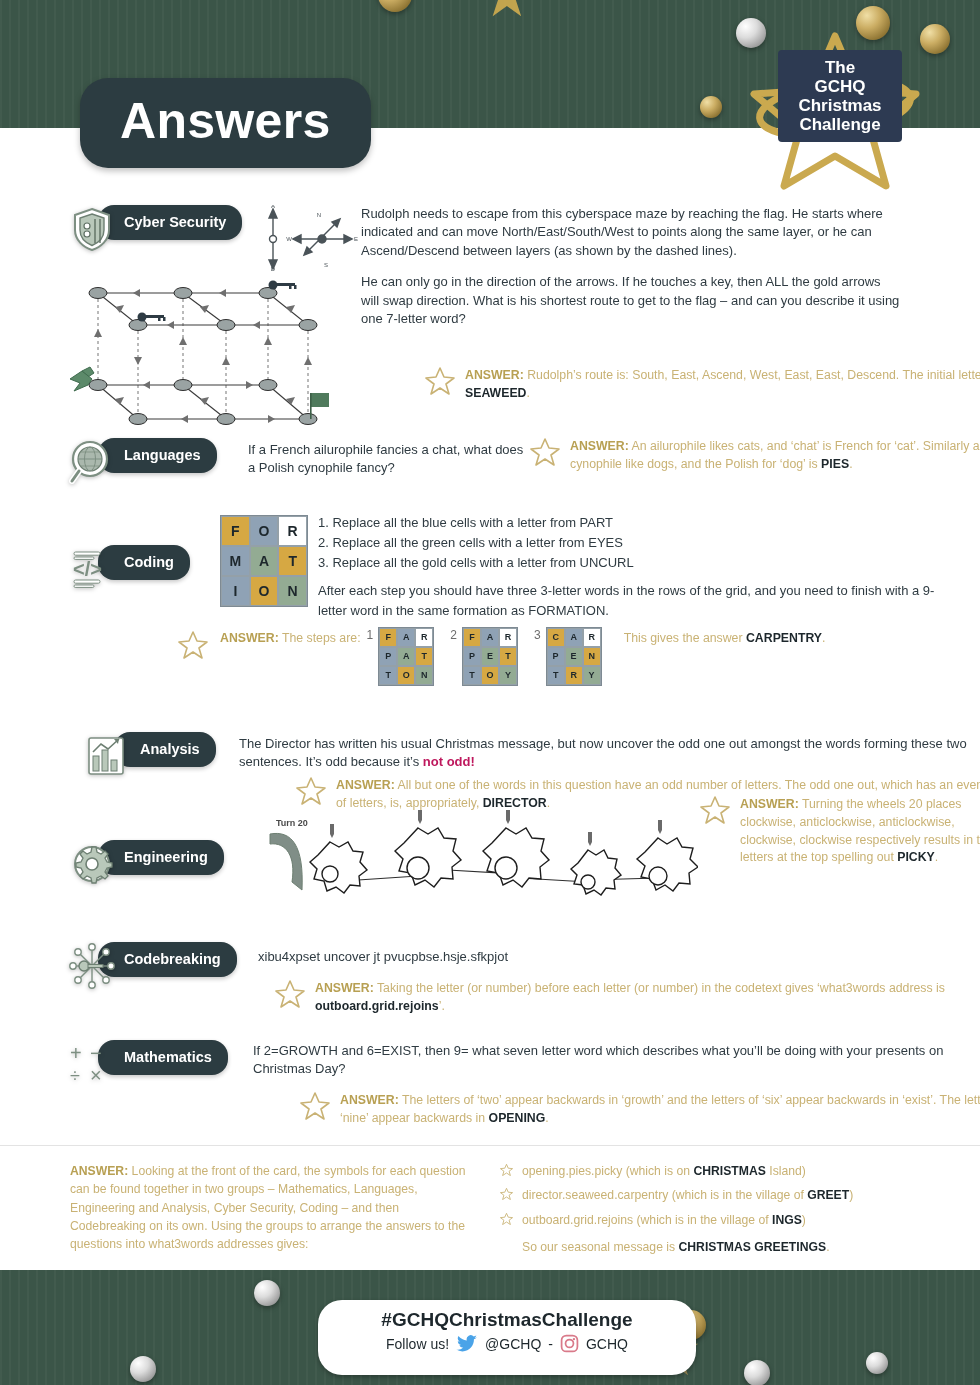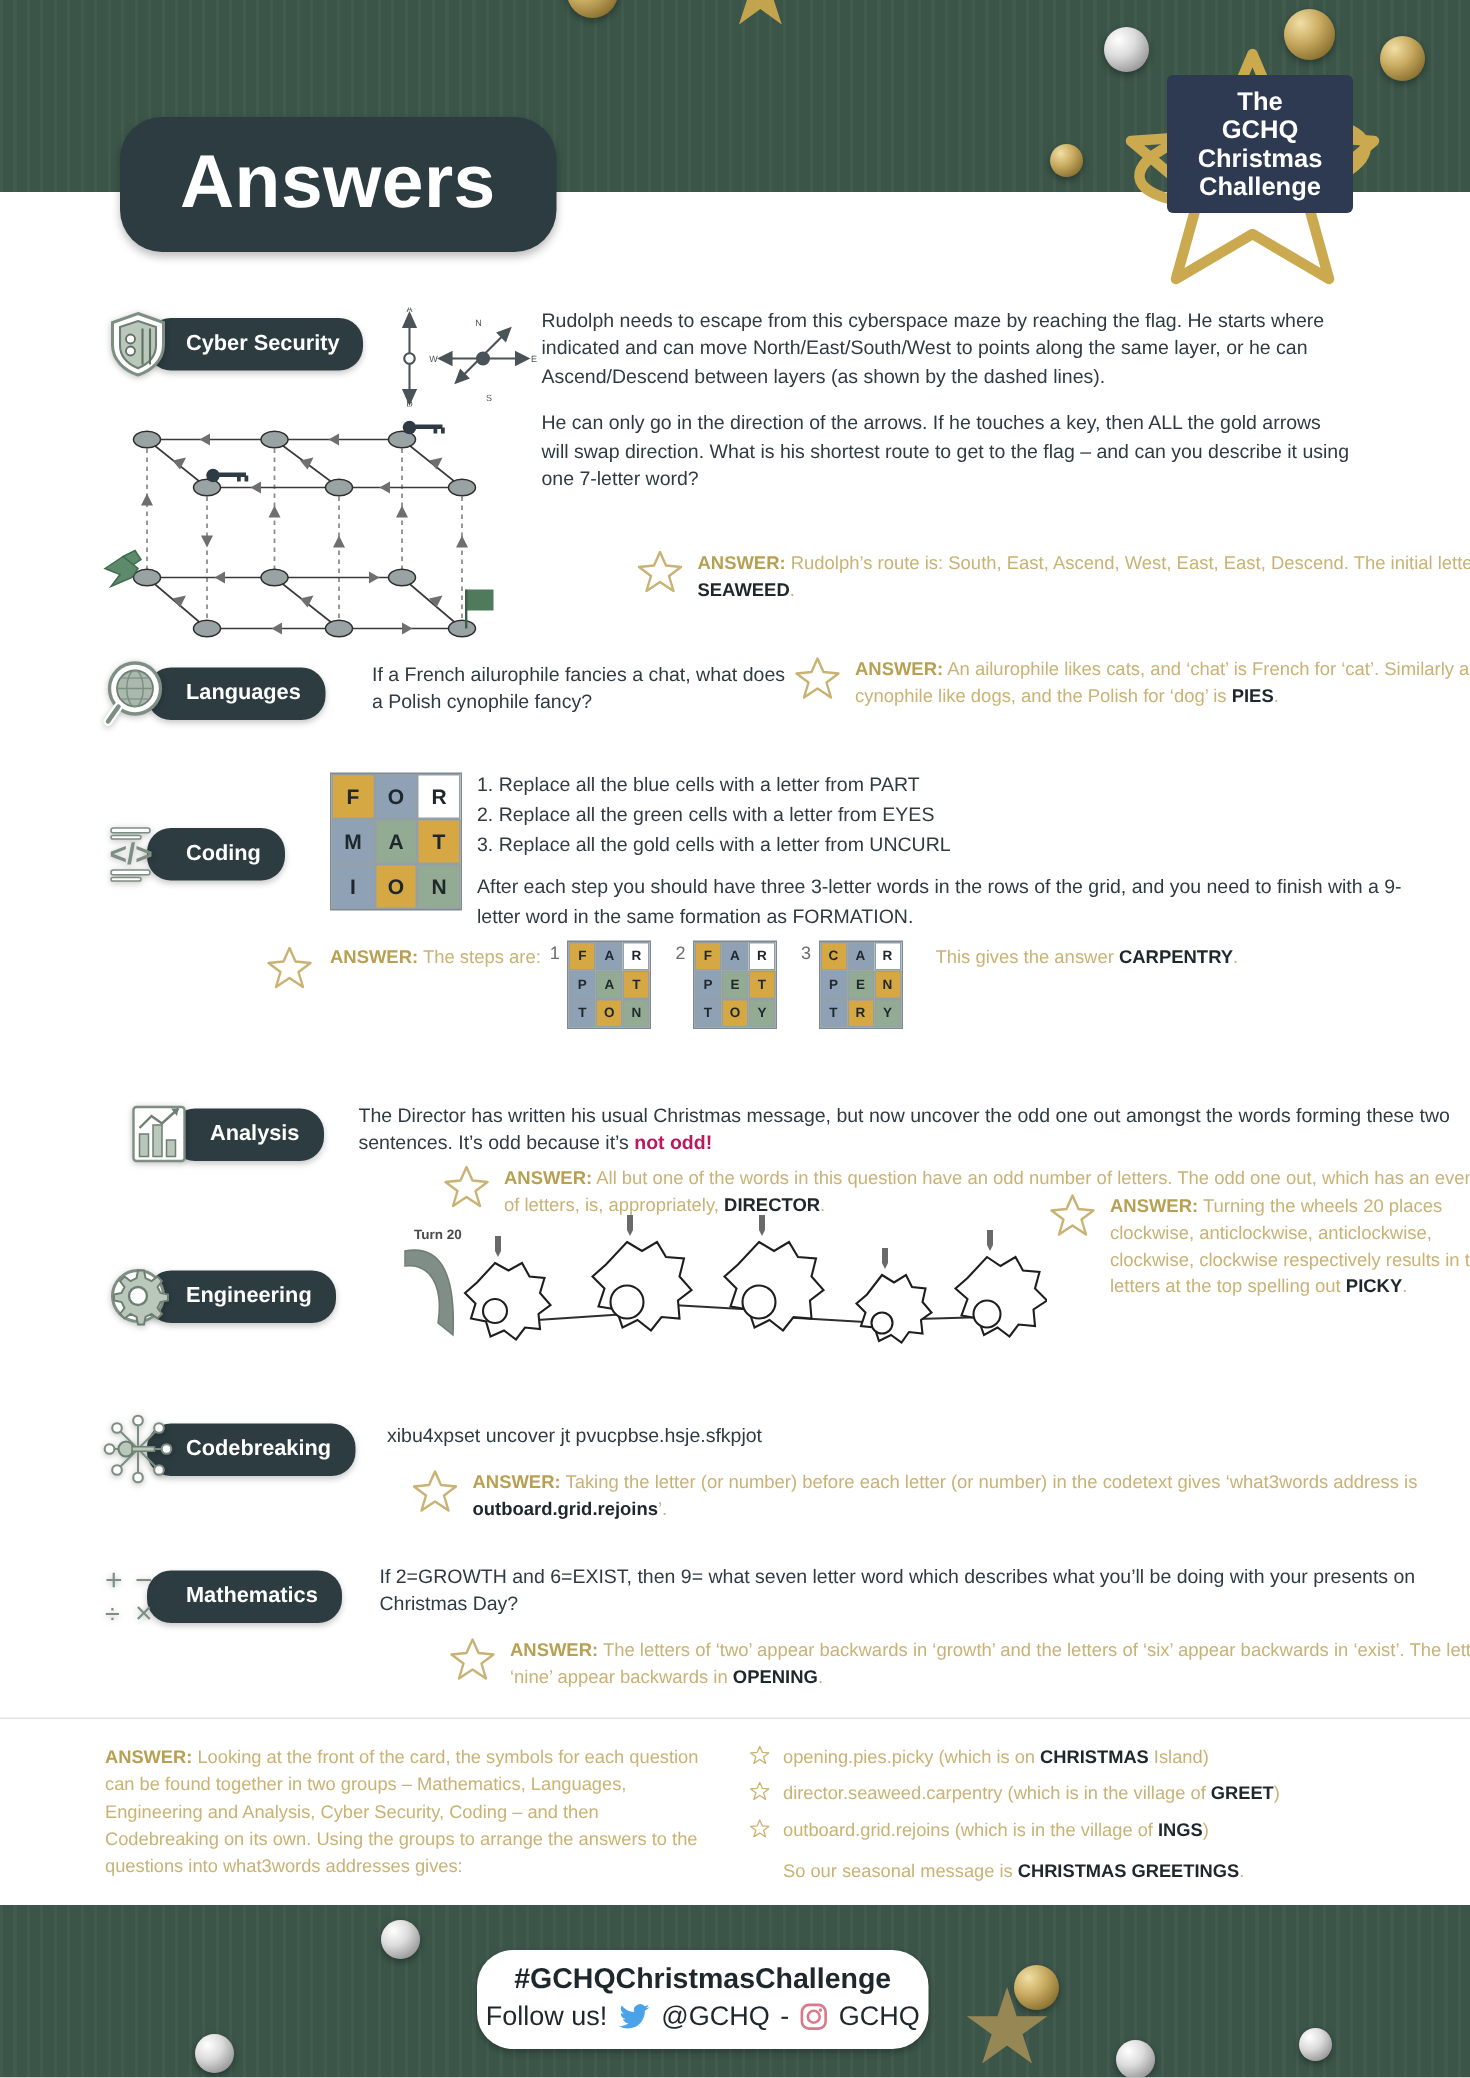--- a/index.html
+++ b/index.html
@@ -71,21 +71,21 @@
   .section{position:absolute;}
   .pill{
     display:inline-block;
     background:#2c3c41;color:#fff;
     font-size:14.5px;font-weight:bold;
     padding:9px 16px 10px 26px;
     border-radius:16px;
     box-shadow:0 2px 4px rgba(0,0,0,.22);
     white-space:nowrap;
   }
-  .pill-row{position:relative;display:flex;align-items:center;}
+  .pill-row{position:relative;display:flex;align-items:flex-start;}
   .cat-icon{
     width:48px;height:48px;
     margin-right:-18px;
     position:relative;z-index:3;
     filter:drop-shadow(0 1px 2px rgba(0,0,0,.25));
   }
 
   .q-text{
     font-size:13px;color:#2f3b42;line-height:1.42;
   }
@@ -137,30 +137,30 @@
     position:absolute;font-size:12.2px;line-height:1.5;color:#c9b274;
   }
   .final b.dark{color:#1d272c;font-weight:bold;}
   .final .lbl{font-weight:bold;color:#b8a053;}
   .w3w-line{position:relative;padding-left:22px;margin-bottom:6px;}
   .w3w-line .ministar{position:absolute;left:0;top:1px;width:13px;height:13px;}
 
   
   .footer-pill{
     position:absolute;left:318px;top:1300px;
-    width:301px;
+    width:378px;
     background:#fff;border-radius:24px;
     text-align:center;
-    padding:9px 0 11px 0;
+    padding:9px 0 22px 0;
     box-shadow:0 2px 5px rgba(0,0,0,.3);
     z-index:4;
   }
   .footer-pill .hash{font-size:19px;font-weight:bold;color:#1d272c;}
   .footer-pill .follow{
-    font-size:18px;color:#1d272c;margin-top:3px;
+    font-size:14px;color:#1d272c;margin-top:3px;
     display:flex;align-items:center;justify-content:center;gap:7px;
   }
 
   .divider{
     position:absolute;left:0;width:980px;height:1px;background:#e3e3e3;
   }
 </style>
 </head>
 <body>
 

